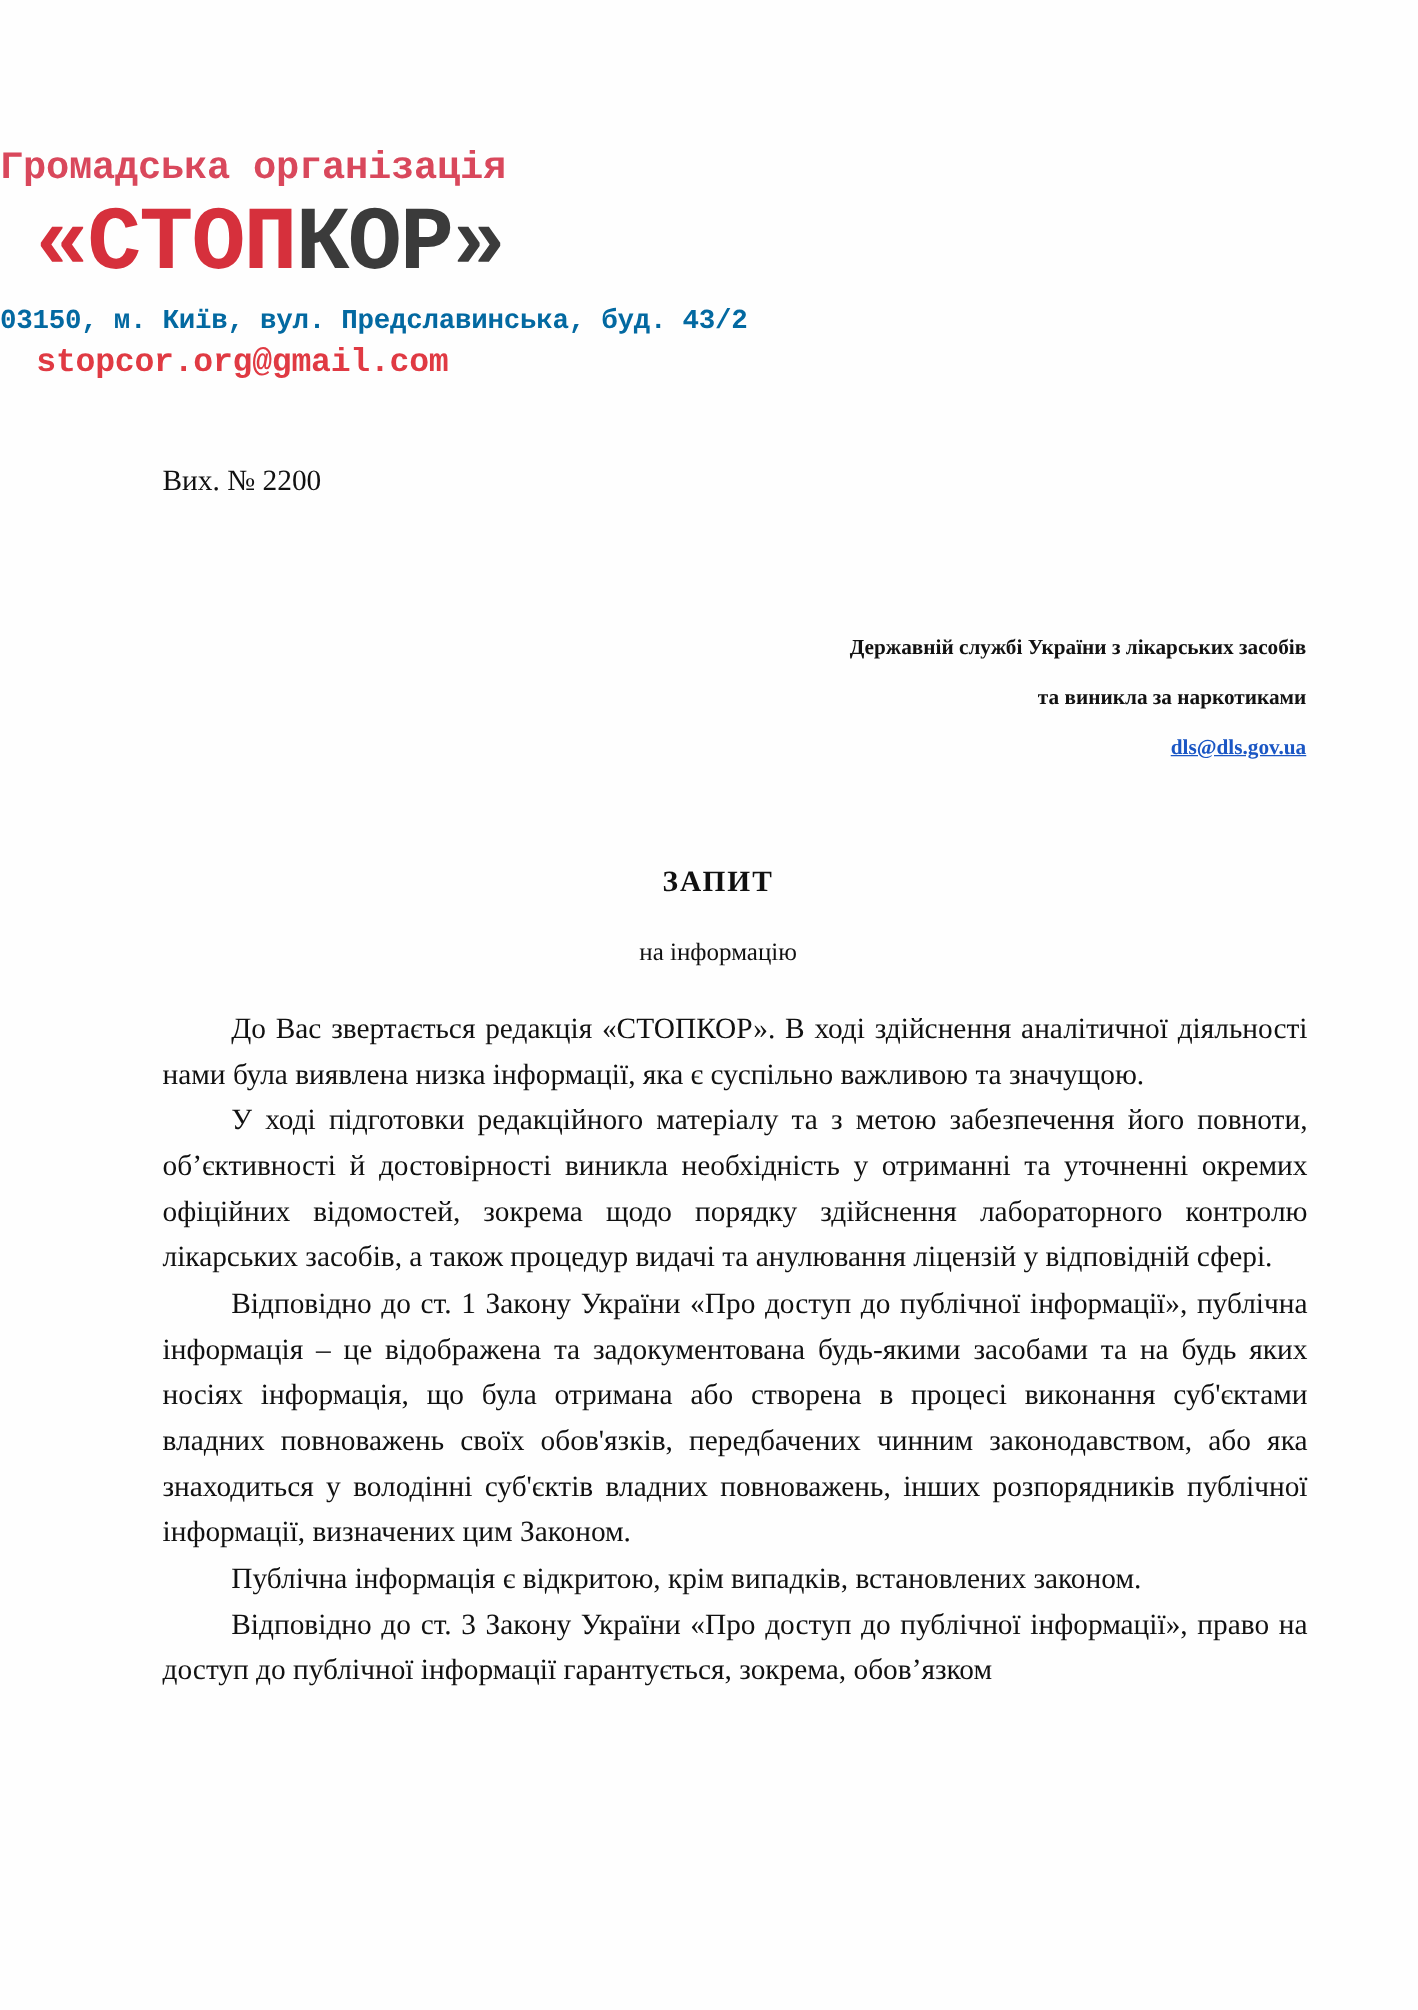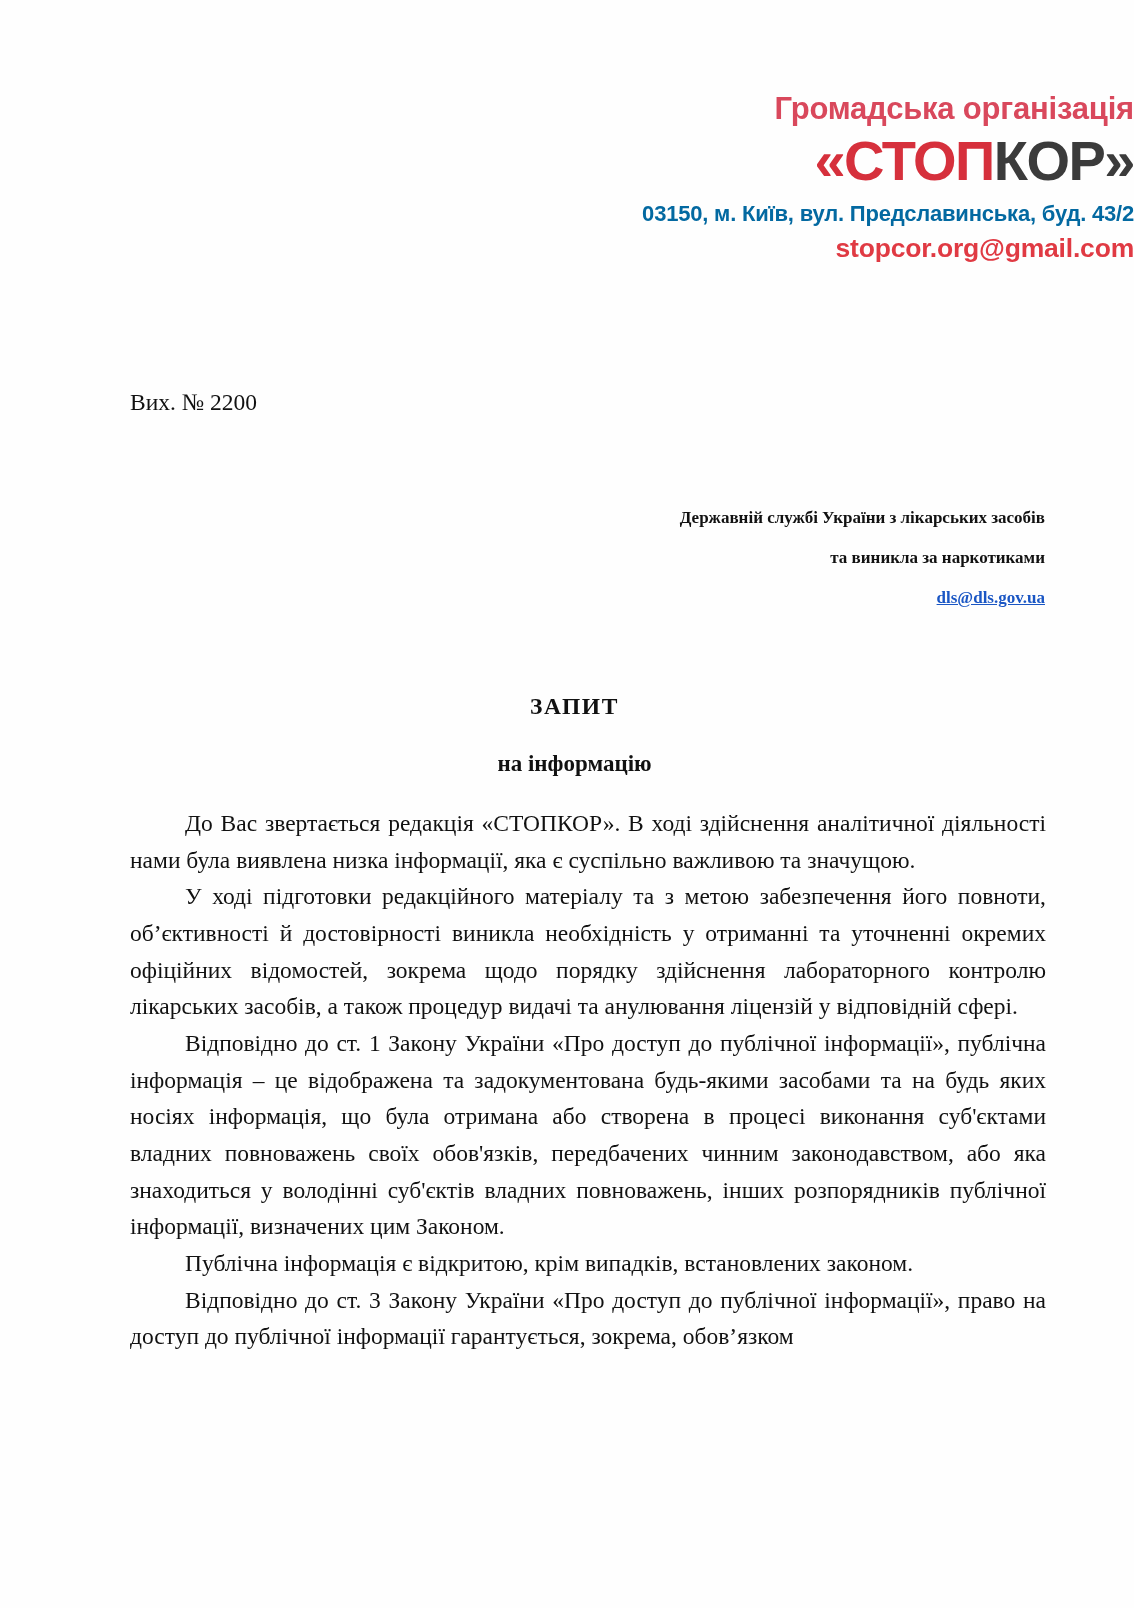--- a/index.html
+++ b/index.html
@@ -19,37 +19,38 @@
   }
 
   .page {
     position: absolute;
     inset: 0;
     background: #fefefe;
   }
 
   
   .letterhead {
-    padding-top: 92px;
-    text-align: right;
-    font-family: Liberation Sans, sans-serif;
+    padding-top: 118px;
+    text-align: left;
+    font-family: Liberation Mono, monospace;
   }
   .lh-org {
     font-size: 31px;
     font-weight: 700;
     letter-spacing: -0.2px;
     color: #d9485c;
     line-height: 1.1;
   }
   .lh-brand {
     margin-top: 6px;
-    font-size: 56px;
+    font-size: 72px;
     font-weight: 700;
     line-height: 1.05;
     letter-spacing: -1.5px;
+    margin-left: 28px;
   }
   .lh-brand .red { color: #d6303c; }
   .lh-brand .dark { color: #3b3b3b; }
   .lh-address {
     margin-top: 10px;
     font-size: 22px;
     font-weight: 700;
     color: #0369a1;
     letter-spacing: -0.2px;
   }
@@ -59,21 +60,21 @@
     font-weight: 700;
     color: #e03a43;
     letter-spacing: -0.2px;
     margin-left: 29px;
   }
 
   
   .refblock {
     position: absolute;
     left: 130px;
-    top: 384px;
+    top: 367px;
     font-size: 23.5px;
     line-height: 1.58;
   }
 
   
   .addressee {
     position: absolute;
     right: 89px;
     top: 498px;
     width: 600px;
@@ -98,22 +99,22 @@
     text-align: center;
     margin-left: 15px;
   }
   .doc-title .t1 {
     font-size: 23.5px;
     font-weight: 700;
     letter-spacing: 1.6px;
   }
   .doc-title .t2 {
     margin-top: 31px;
-    font-size: 23px;
-    font-weight: 700;
+    font-size: 20px;
+    font-weight: 400;
   }
 
   
   .body-text {
     position: absolute;
     left: 130px;
     top: 805px;
     width: 916px;
     font-size: 23.5px;
     line-height: 1.56;

